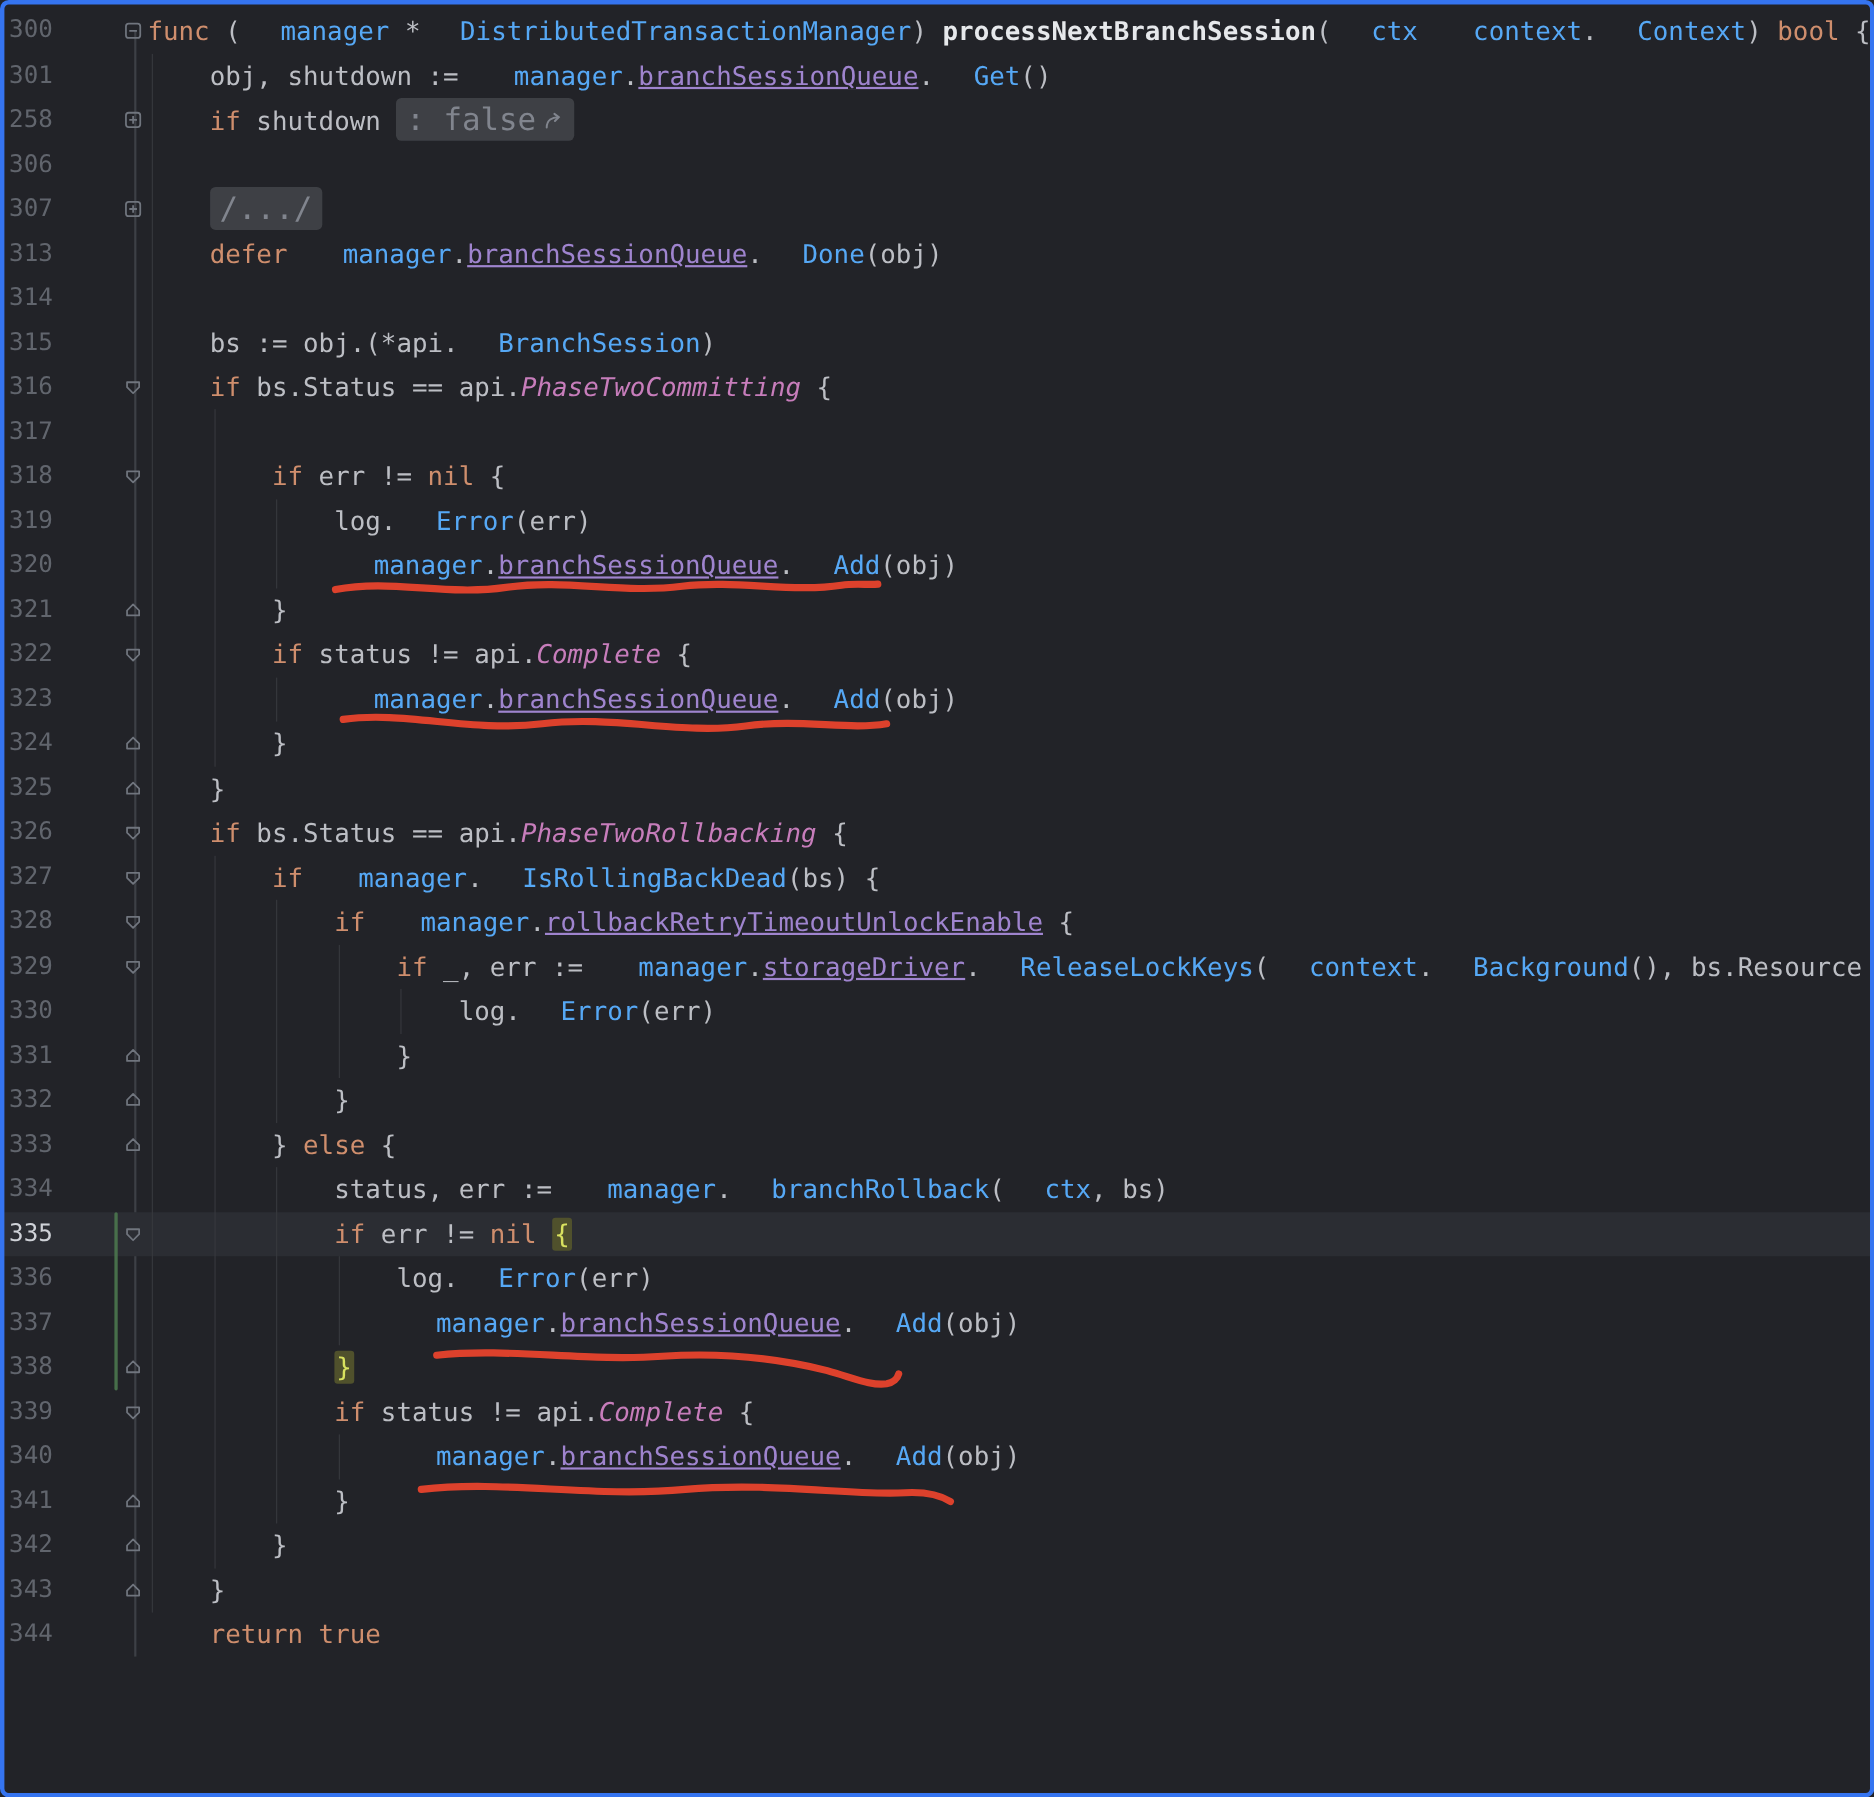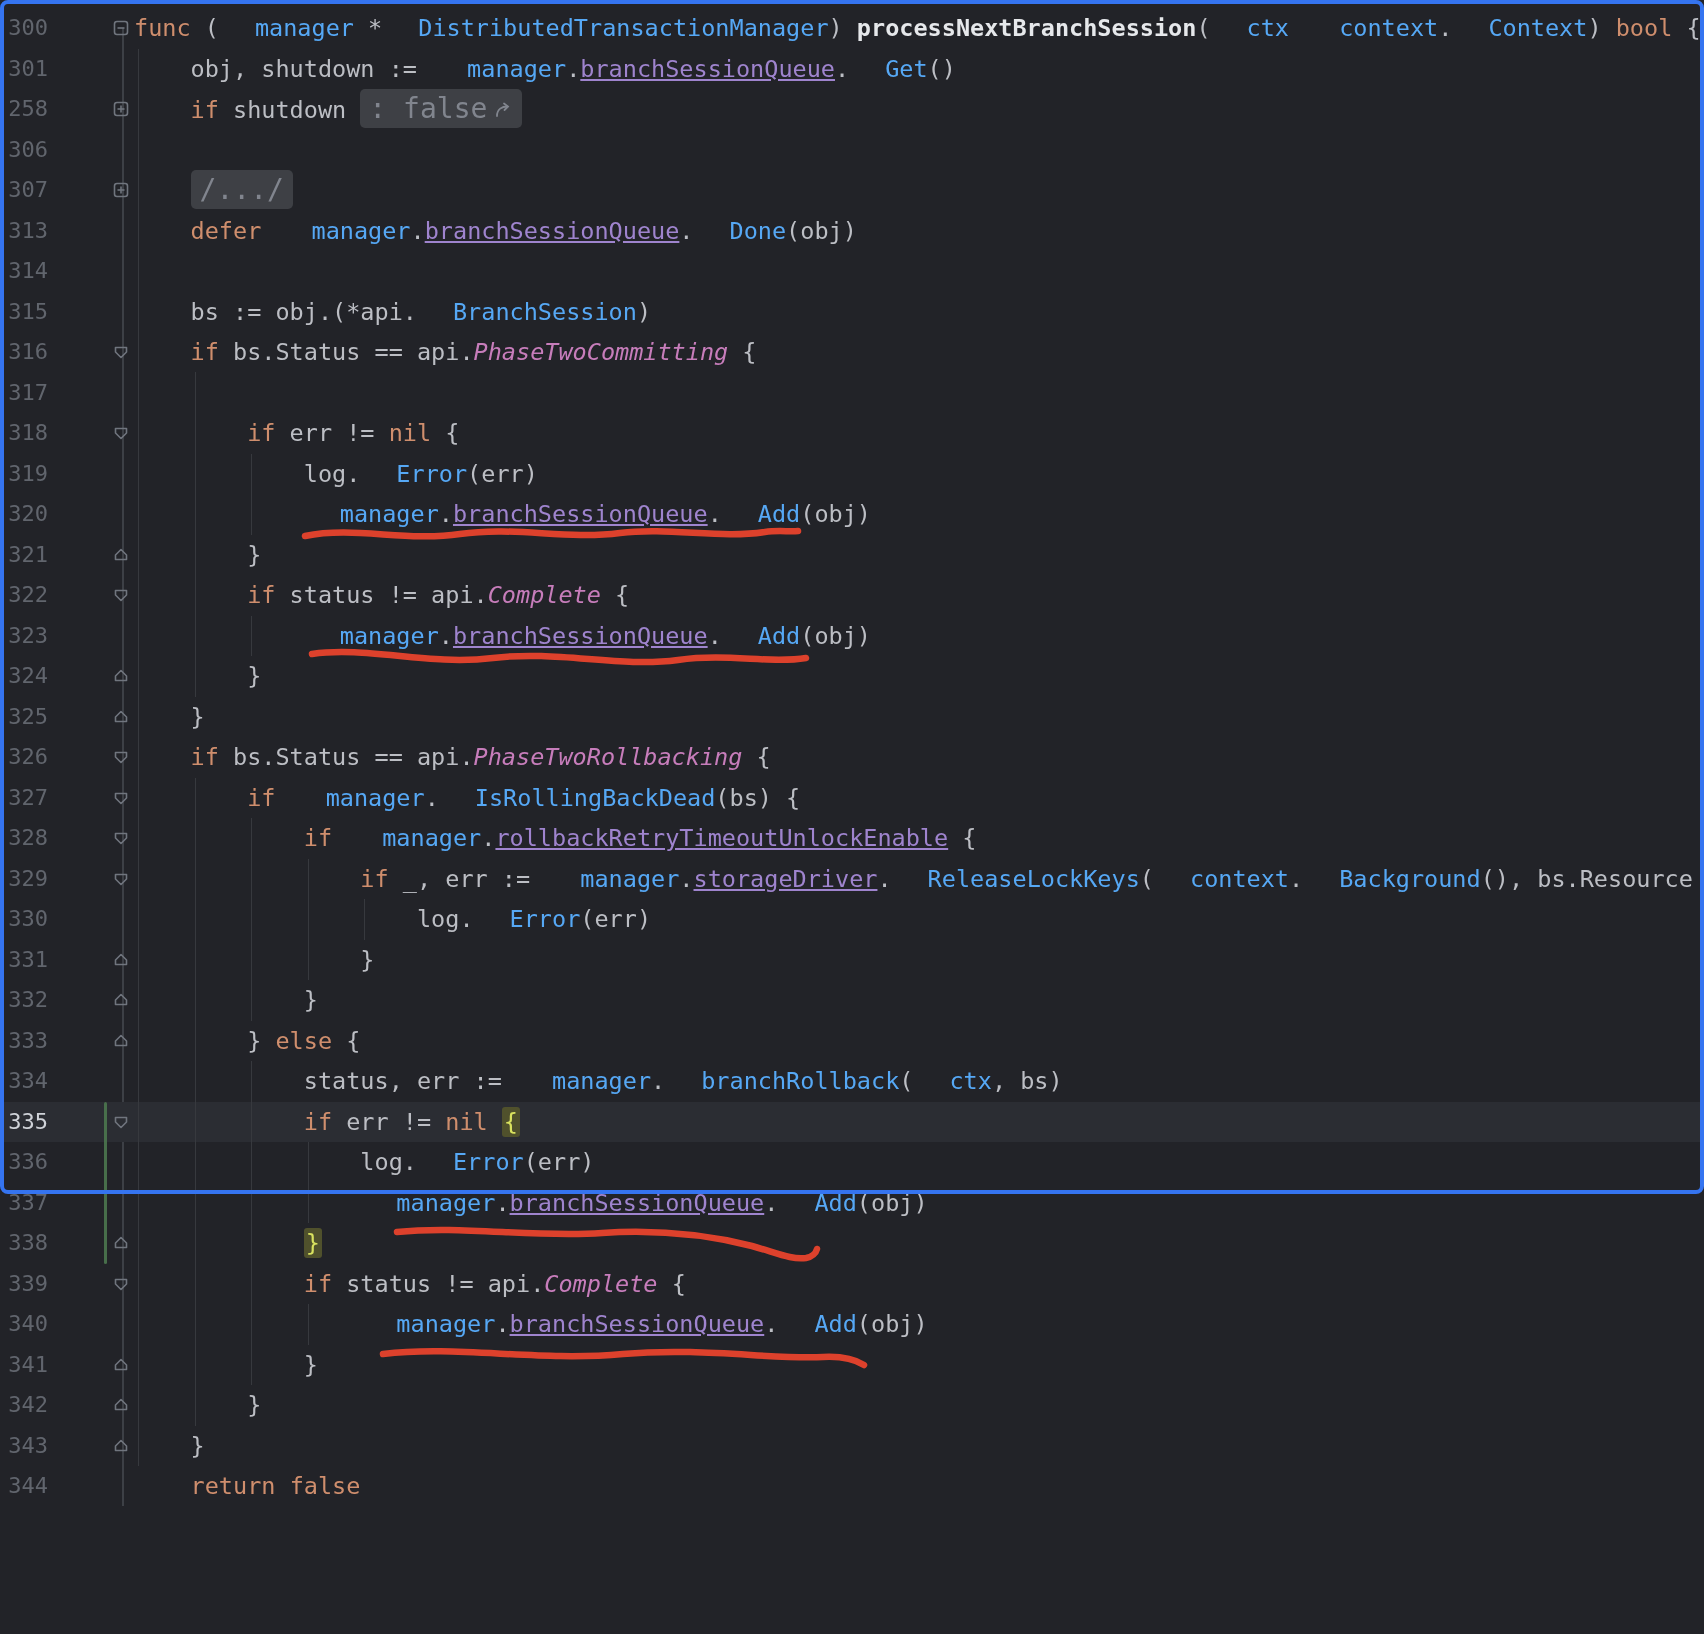--- a/index.html
+++ b/index.html
@@ -1,16 +1,16 @@
 <!DOCTYPE html>
 <html><head>
 <meta charset="utf-8">
 <style>
   html,body{margin:0;padding:0;background:#222328;width:1704px;height:1634px;overflow:hidden;}
-  .editor{position:relative;width:1704px;height:1194px;background:#222328;
+  .editor{position:relative;width:1704px;height:1634px;background:#222328;
     font-family:"DejaVu Sans Mono","Liberation Mono",monospace;font-size:23.5px;color:#BCBEC4;}
   .frame{position:absolute;inset:0;border:4px solid #3574F0;border-radius:8px;pointer-events:none;z-index:40;}
   #rows{position:absolute;top:8px;left:0;width:100%;z-index:2;}
   .row{height:40.5px;line-height:40.5px;white-space:pre;display:flex;align-items:center;}
   .row.caret{background:#2B2D33;}
   .ln{display:inline-block;width:48px;text-align:right;color:#61656D;font-size:22px;flex:0 0 48px;}
   .row.caret .ln{color:#CFD2D8;}
   .foldcol{display:inline-block;width:86px;flex:0 0 86px;position:relative;height:40.5px;}
   .foldcol svg{position:absolute;left:64px;top:11px;}
   .code{display:inline-block;white-space:pre;}
@@ -115,21 +115,21 @@
       <div class="row"><span class="ln">340</span><span class="foldcol"></span><span class="code" style="padding-left: 16ch;"><span class="t-b">manager</span><span class="t-d">.</span><span class="t-f">branchSessionQueue</span><span class="t-d">.</span><span class="t-b">Add</span><span class="t-d">(obj)</span></span></div>
       <div class="row"><span class="ln">341</span><span class="foldcol"><svg width="18" height="18" viewBox="0 0 18 18" fill="none" stroke="#70757E" stroke-width="1.6" stroke-linejoin="round">
             <path d="M3.5,13.5 h11 v-4.5 l-5.5,-5.5 l-5.5,5.5 z"></path>
           </svg></span><span class="code" style="padding-left: 12ch;"><span class="t-d">}</span></span></div>
       <div class="row"><span class="ln">342</span><span class="foldcol"><svg width="18" height="18" viewBox="0 0 18 18" fill="none" stroke="#70757E" stroke-width="1.6" stroke-linejoin="round">
             <path d="M3.5,13.5 h11 v-4.5 l-5.5,-5.5 l-5.5,5.5 z"></path>
           </svg></span><span class="code" style="padding-left: 8ch;"><span class="t-d">}</span></span></div>
       <div class="row"><span class="ln">343</span><span class="foldcol"><svg width="18" height="18" viewBox="0 0 18 18" fill="none" stroke="#70757E" stroke-width="1.6" stroke-linejoin="round">
             <path d="M3.5,13.5 h11 v-4.5 l-5.5,-5.5 l-5.5,5.5 z"></path>
           </svg></span><span class="code" style="padding-left: 4ch;"><span class="t-d">}</span></span></div>
-      <div class="row"><span class="ln">344</span><span class="foldcol"></span><span class="code" style="padding-left: 4ch;"><span class="t-kw">return</span><span class="t-d"> </span><span class="t-kw">false</span></span></div>
+      <div class="row"><span class="ln">344</span><span class="foldcol"></span><span class="code" style="padding-left: 4ch;"><span class="t-kw">return</span><span class="t-d"> </span><span class="t-kw">true</span></span></div>
     </div>
   <div id="guides">
       <div class="guide" style="left: 138px; top: 49px; height: 1417px;"></div>
       <div class="guide" style="left: 195px; top: 372px; height: 325px;"></div>
       <div class="guide" style="left: 195px; top: 778px; height: 648px;"></div>
       <div class="guide" style="left: 251px; top: 454px; height: 81px;"></div>
       <div class="guide" style="left: 251px; top: 616px; height: 40px;"></div>
       <div class="guide" style="left: 251px; top: 818px; height: 203px;"></div>
       <div class="guide" style="left: 251px; top: 1061px; height: 324px;"></div>
       <div class="guide" style="left: 308px; top: 859px; height: 121px;"></div>

